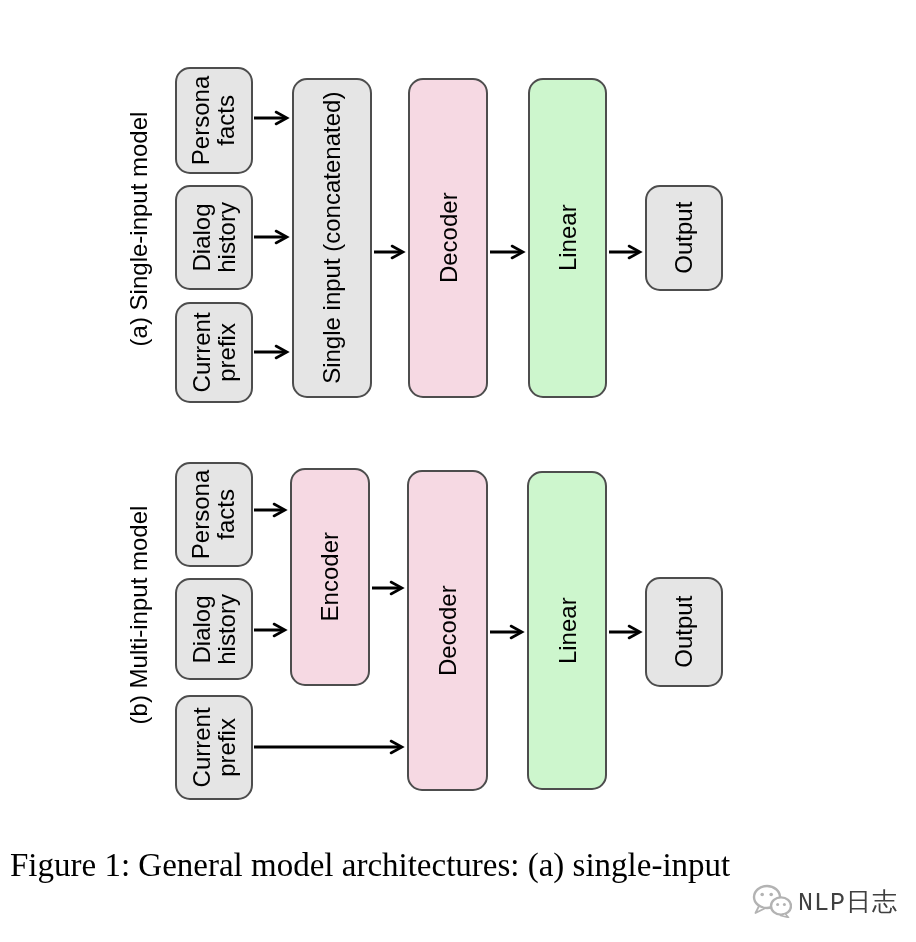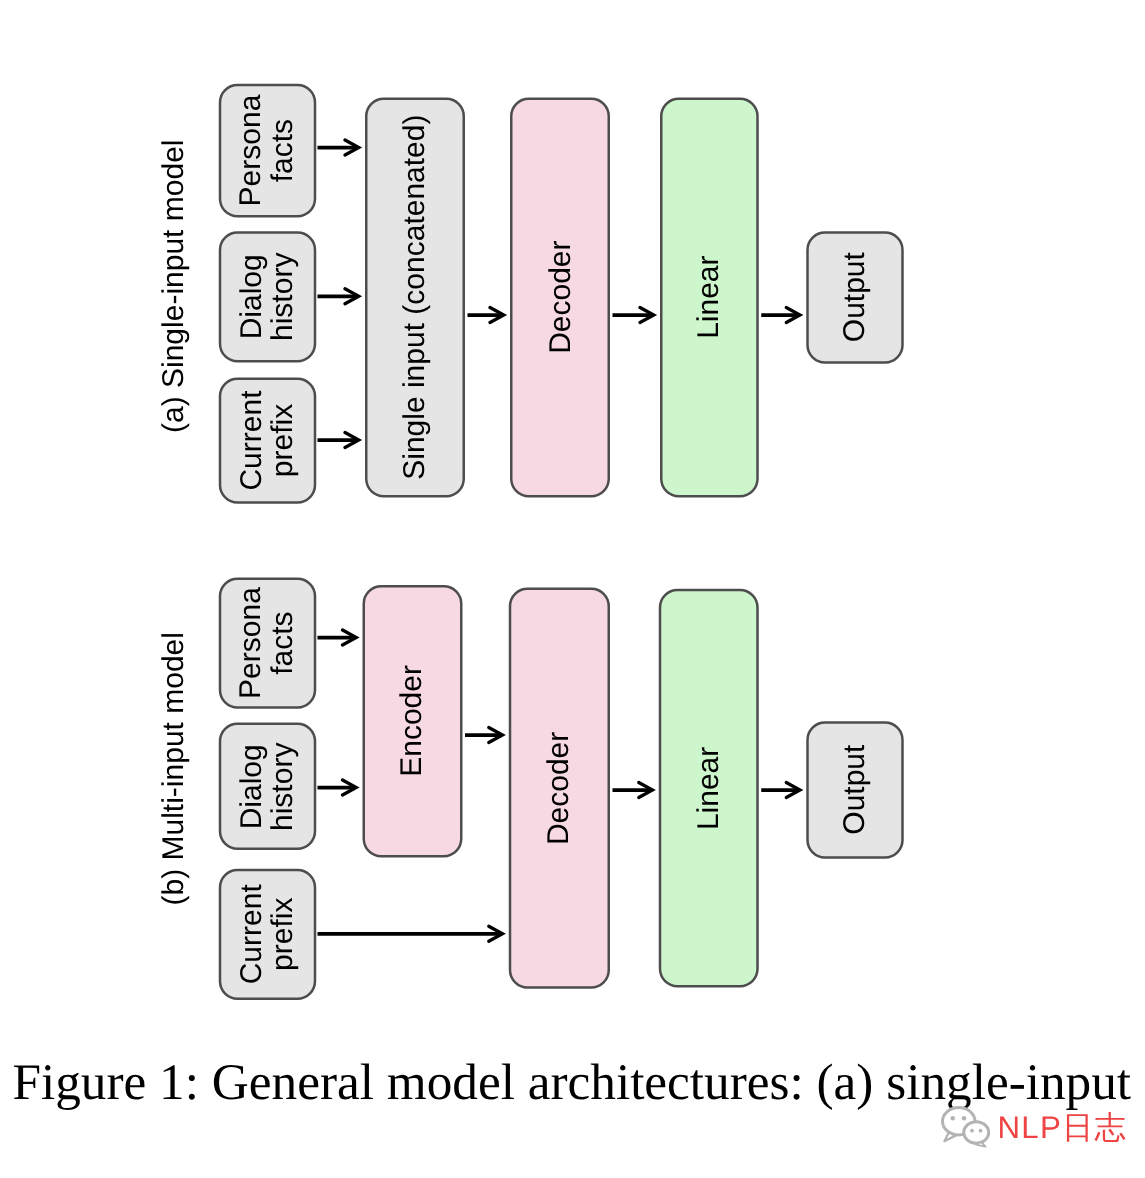--- a/index.html
+++ b/index.html
@@ -56,21 +56,21 @@
     pointer-events: none;
   }
 
   
   .caption {
     position: absolute;
     left: 10px;
     top: 843px;
     width: 900px;
     font-family: "Liberation Serif", serif;
-    font-size: 41px;
+    font-size: 33px;
     line-height: 44px;
     color: #000000;
   }
   .caption div { white-space: nowrap; }
 
   
   .watermark {
     position: absolute;
     left: 752px;
     top: 884px;
@@ -175,21 +175,21 @@
     <line x1="372" y1="588" x2="401" y2="588" stroke="#000" stroke-width="3" marker-end="url(#ah)"></line>
     <line x1="254" y1="747" x2="401" y2="747" stroke="#000" stroke-width="3" marker-end="url(#ah)"></line>
     <line x1="490" y1="632" x2="521" y2="632" stroke="#000" stroke-width="3" marker-end="url(#ah)"></line>
     <line x1="609" y1="632" x2="639" y2="632" stroke="#000" stroke-width="3" marker-end="url(#ah)"></line>
   </svg>
 
   <div class="caption">
     <div>Figure 1: General model architectures: (a) single-input</div>
   </div>
 
-  <div class="watermark" style="color: #ef4444;">
+  <div class="watermark" style="color: #404040; font-family: Liberation Mono, monospace;">
     <svg width="40" height="34" viewBox="0 0 40 34">
       <ellipse cx="15" cy="13" rx="13" ry="11" fill="#ffffff" stroke="#b3b3b3" stroke-width="2.4"></ellipse>
       <path d="M7,22 L3.5,29 L12.5,24.5 Z" fill="#ffffff" stroke="#b3b3b3" stroke-width="1.8" stroke-linejoin="round"></path>
       <circle cx="10.2" cy="10.5" r="1.8" fill="#b3b3b3"></circle>
       <circle cx="19.2" cy="10.5" r="1.8" fill="#b3b3b3"></circle>
       <ellipse cx="29" cy="22" rx="10" ry="8.6" fill="#ffffff" stroke="#b3b3b3" stroke-width="2.4"></ellipse>
       <path d="M33,29.5 L36.5,33.5 L28.5,31.5 Z" fill="#ffffff" stroke="#b3b3b3" stroke-width="1.6" stroke-linejoin="round"></path>
       <circle cx="25.6" cy="20.5" r="1.5" fill="#b3b3b3"></circle>
       <circle cx="32.4" cy="20.5" r="1.5" fill="#b3b3b3"></circle>
     </svg>

